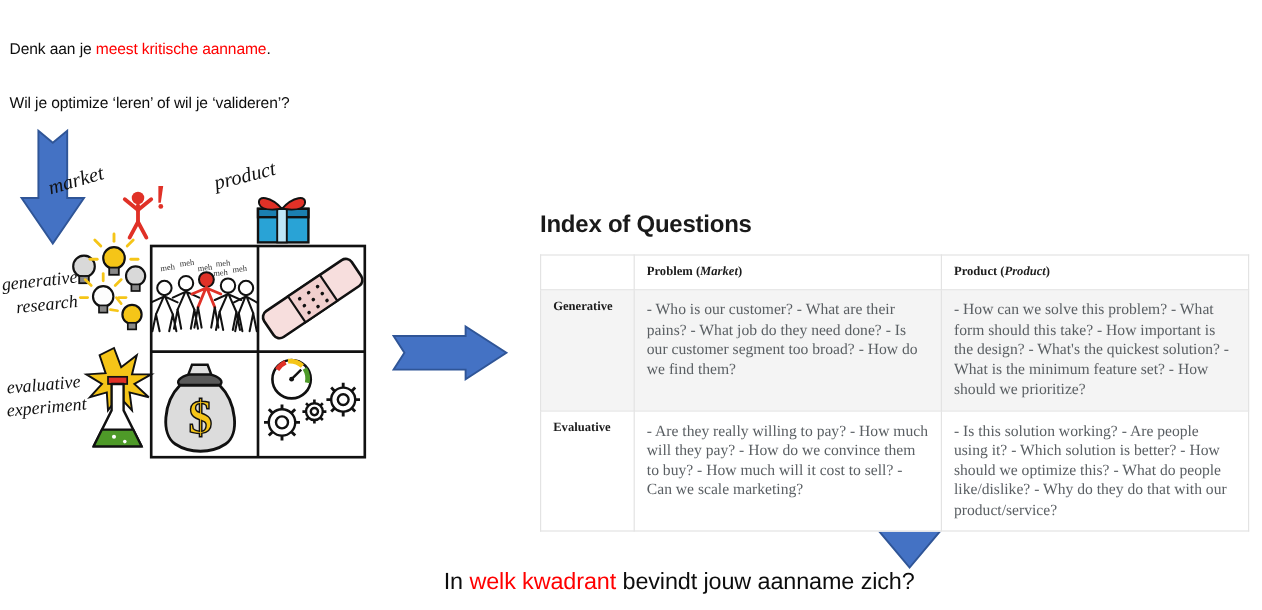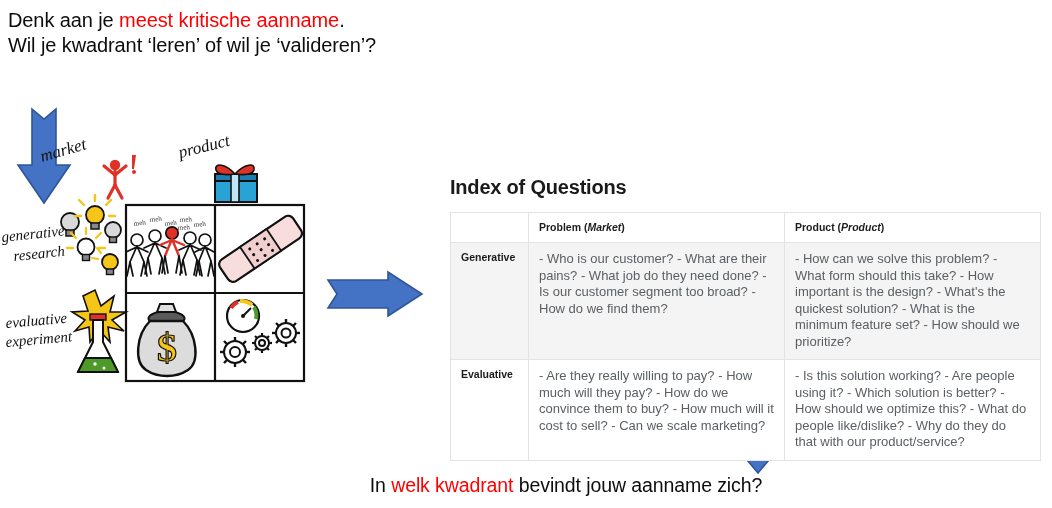--- a/index.html
+++ b/index.html
@@ -17,25 +17,26 @@
   }
 
   
   #intro-block {
     position: absolute;
     left: 8px;
     top: 8px;
     width: 700px;
   }
   .intro-line {
-    font-size: 20px;
+    font-size: 13px;
     line-height: 25px;
     color: #0d0d0d;
     white-space: nowrap;
     letter-spacing: -0.1px;
+    margin-top: 20px;
   }
   .accent-red { color: #FF0000; }
 
   
   .arrow-svg { position: absolute; display: block; }
   #arrow-down-left   { left: 14px;  top: 107px; }
   #arrow-right-mid   { left: 326px; top: 270px; }
   #arrow-down-bottom { left: 727px; top: 394px; }
 
   
@@ -68,20 +69,21 @@
     width: 590px;
     table-layout: fixed;
     background: #ffffff;
   }
   table#questions-table th,
   table#questions-table td {
     border: 1px solid #e3e3e3;
     vertical-align: top;
     padding: 8px 10px 9px 10px;
     text-align: left;
+    font-family: Liberation Serif, serif;
   }
   table#questions-table col.c-label { width: 78px; }
   table#questions-table col.c-prob  { width: 256px; }
   table#questions-table col.c-sol   { width: 256px; }
 
   thead th {
     font-size: 10.5px;
     font-weight: bold;
     color: #1c1c1c;
     padding-top: 9px;
@@ -119,21 +121,21 @@
     padding-left: 40px;
   }
 </style>
 </head>
 <body>
 
 <div id="intro-block">
   <div class="intro-line">
     <span>Denk aan je </span><span class="accent-red">meest kritische aanname</span><span>.</span>
   </div>
-  <div class="intro-line">Wil je kwadrant ‘leren’ of wil je ‘valideren’?</div>
+  <div class="intro-line">Wil je optimize ‘leren’ of wil je ‘valideren’?</div>
 </div>
 
 <svg class="arrow-svg" id="arrow-down-left" width="60" height="100" viewBox="0 0 60 100">
   <polygon points="18,2 30,12 42,2 42,58 56,58 30,96 4,58 18,58" fill="#4472C4" stroke="#2F5597" stroke-width="1.6" stroke-linejoin="miter"></polygon>
 </svg>
 
 <svg class="arrow-svg" id="arrow-right-mid" width="100" height="48" viewBox="0 0 100 48">
   <polygon points="2,10 11,24 2,38 62,38 62,46 96,24 62,2 62,10" fill="#4472C4" stroke="#2F5597" stroke-width="1.6" stroke-linejoin="miter"></polygon>
 </svg>
 

